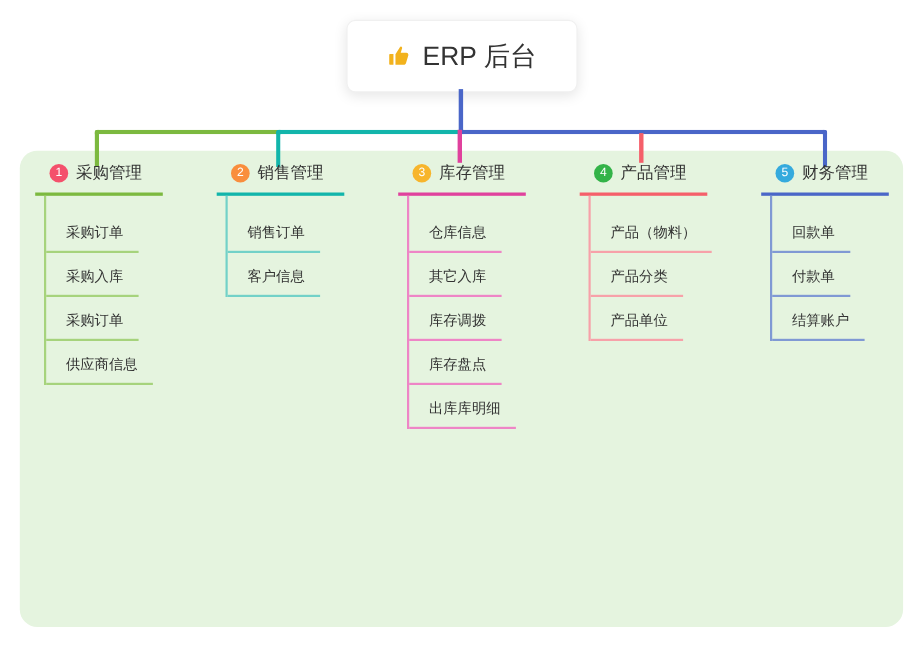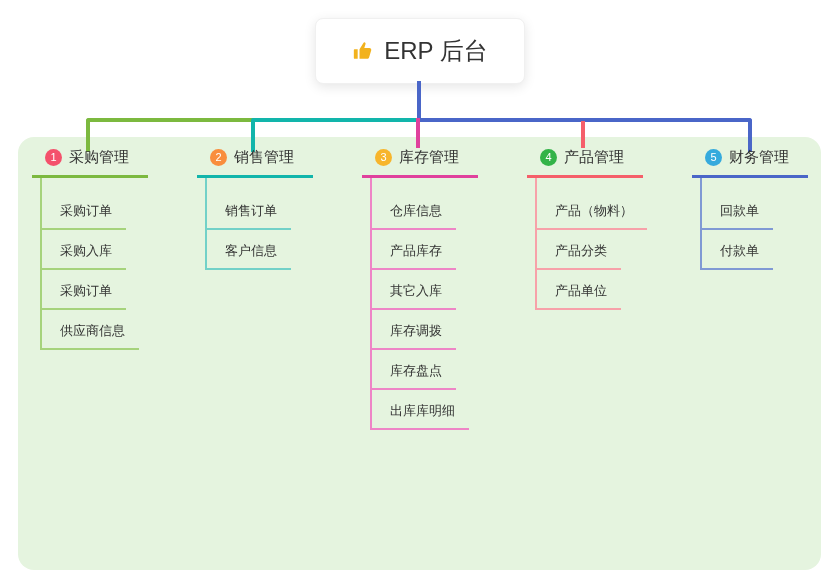--- a/index.html
+++ b/index.html
@@ -109,23 +109,20 @@
   <div class="branch" style="left: 362px; --strong: #e0419d; --light: #ee85c6; --badge: #f7b52c;">
     <div class="branch-title">
       <span class="badge">3</span>
       <span>库存管理</span>
     </div>
     <div class="children">
       <div class="child">
           <span class="child-label">仓库信息</span>
         </div>
       <div class="child">
-          <span class="child-label">产品库存</span>
-        </div>
-      <div class="child">
           <span class="child-label">其它入库</span>
         </div>
       <div class="child">
           <span class="child-label">库存调拨</span>
         </div>
       <div class="child">
           <span class="child-label">库存盘点</span>
         </div>
       <div class="child">
           <span class="child-label">出库库明细</span>
@@ -156,16 +153,19 @@
       <span class="badge">5</span>
       <span>财务管理</span>
     </div>
     <div class="children">
       <div class="child">
           <span class="child-label">回款单</span>
         </div>
       <div class="child">
           <span class="child-label">付款单</span>
         </div>
+      <div class="child">
+          <span class="child-label">结算账户</span>
+        </div>
     </div>
   </div>
 
 </div>
 
 </body></html>

